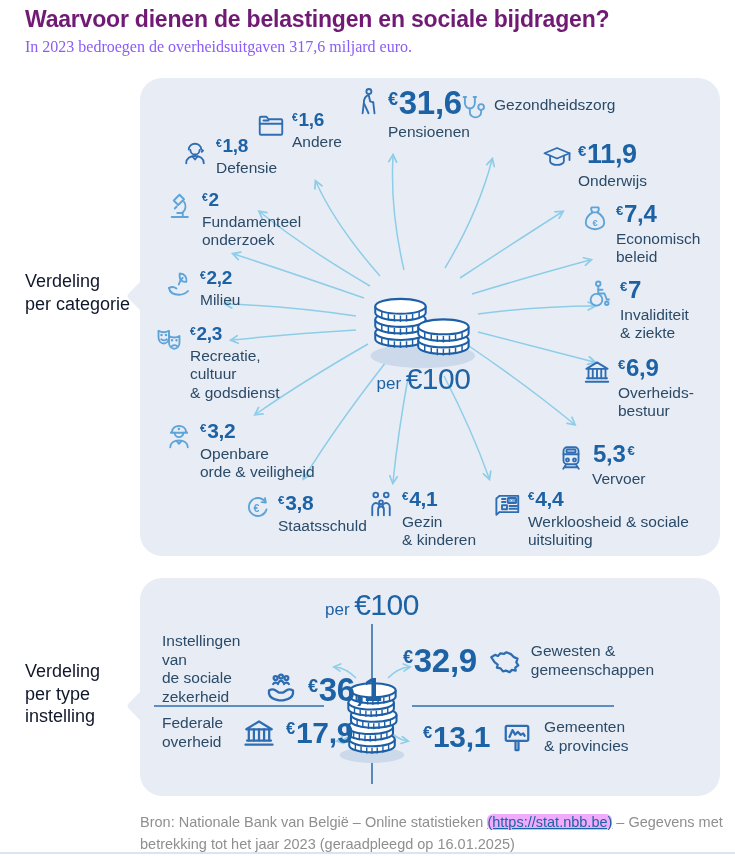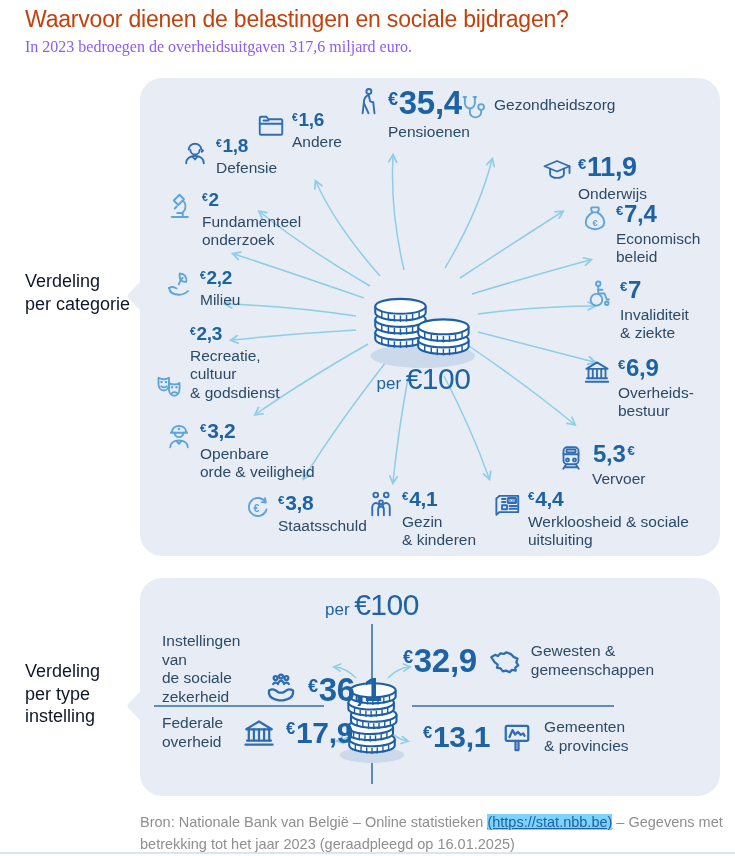--- a/index.html
+++ b/index.html
@@ -1,20 +1,20 @@
 <!DOCTYPE html>
 <html><head>
 <meta charset="utf-8">
 <style>
   html,body{margin:0;padding:0;background:#fff;}
   .page{position:relative;width:735px;height:856px;background:#fff;overflow:hidden;
         font-family:"Liberation Sans",sans-serif;color:#2a4a68;}
   
-  .title{position:absolute;left:25px;top:6px;margin:0;font-size:23px;font-weight:normal;
-         color:#c2410c;letter-spacing:-0.2px;}
+  .title{position:absolute;left:25px;top:6px;margin:0;font-size:23px;font-weight:bold;
+         color:#701a75;letter-spacing:-0.2px;}
   .subtitle{position:absolute;left:25px;top:38px;margin:0;font-size:16px;color:#8b5cf6;font-family:Liberation Serif, serif;}
   
   .side-label{position:absolute;left:25px;font-size:18px;font-weight:normal;color:#0f172a;
               line-height:1.25;white-space:pre-line;}
   .sl1{top:270px;} .sl2{top:660px;}
   
   .panel{position:absolute;left:140px;width:580px;background:#e8edf5;border-radius:22px;}
   .panel1{top:78px;height:478px;}
   .panel2{top:578px;height:218px;}
   .panel::before{content:'';position:absolute;left:-9px;width:24px;height:24px;
@@ -35,38 +35,38 @@
   .icon svg{width:100%;height:100%;}
   .icon.light{color:#5ea4d9;}
   .txt{display:flex;flex-direction:column;}
   .val{line-height:1;font-weight:bold;color:#1d62a5;letter-spacing:-0.3px;white-space:nowrap;}
   .eu{font-size:55%;vertical-align:0.5em;font-weight:bold;}
   .eu.pre{margin-right:1px;} .eu.post{margin-left:2px;}
   .lbl{margin-top:4px;font-size:15.5px;line-height:1.18;color:#2a4a68;white-space:pre-line;}
   .v19{font-size:19px;} .v21{font-size:21px;} .v24{font-size:24px;}
   .v28{font-size:27px;} .v30{font-size:30px;} .v34{font-size:33px;}
   .c0{left:212px;top:8px;}   .c1{left:318px;top:14px;}  .c2{left:116px;top:32px;}
-  .c3{left:40px;top:58px;}   .c4{left:402px;top:76px;}  .c5{left:26px;top:112px;}
+  .c3{left:40px;top:58px;}   .c4{left:402px;top:63px;}  .c5{left:26px;top:112px;}
   .c6{left:440px;top:124px;} .c7{left:24px;top:190px;}  .c8{left:444px;top:200px;}
-  .c9{left:14px;top:246px;align-items:flex-end;}  .c10{left:442px;top:278px;}.c11{left:24px;top:342px;}
+  .c9{left:14px;top:246px;}  .c10{left:442px;top:278px;}.c11{left:24px;top:342px;}
   .c12{left:416px;top:364px;}.c13{left:102px;top:414px;}.c14{left:226px;top:410px;}
   .c15{left:352px;top:410px;}
   
   .inst{position:absolute;display:flex;gap:9px;align-items:center;}
   .inst .icon{width:36px;height:36px;margin-top:0;}
   .ilbl{font-size:15.5px;line-height:1.2;color:#2a4a68;white-space:pre-line;}
   .i0{left:22px;top:54px;align-items:flex-end;}  .i0 .ilbl{width:92px;}
   .i1{left:263px;top:64px;} .i2{left:22px;top:136px;} .i2 .ilbl{width:70px;}
   .i3{left:263px;top:140px;margin-left:20px;}
   .divider{position:absolute;height:2px;background:#5b8fc3;top:127px;}
   .div-l{left:14px;width:170px;} .div-r{left:272px;width:202px;}
   
   .footer{position:absolute;left:140px;top:812px;width:585px;margin:0;font-size:14.5px;
           line-height:1.5;color:#8f8f8f;}
-  .footer a{color:#1d62a5;background:#7dd3fc;}
+  .footer a{color:#1d62a5;background:#f0abfc;border-radius:6px;}
   .bottom-rule{position:absolute;left:0;top:852px;width:735px;height:2px;background:#dbe5f1;}
 </style>
 </head>
 <body>
 
 <div class="page">
 
   <h1 class="title">Waarvoor dienen de belastingen en sociale bijdragen?</h1>
   <p class="subtitle">In 2023 bedroegen de overheidsuitgaven 317,6 miljard euro.</p>
 
@@ -128,21 +128,21 @@
 
     <div class="cat c0">
       <span class="icon"><svg viewBox="0 0 24 24" fill="none" stroke="currentColor" stroke-width="1.5" stroke-linecap="round" stroke-linejoin="round">
             <circle cx="13.5" cy="3.6" r="2"></circle>
             <path d="M13,6.5 C10.5,7.5 9.5,10 9.5,12.5 L8.5,21"></path>
             <path d="M9.8,13.5 L13.2,21"></path>
             <path d="M13.5,7 L14.5,11.5 17,12.3"></path>
             <path d="M17,12.3 L18,21"></path>
           </svg></span>
       <div class="txt">
-          <div class="val v34"><span class="eu pre">€</span><span>35,4</span><span class="eu post"></span></div>
+          <div class="val v34"><span class="eu pre">€</span><span>31,6</span><span class="eu post"></span></div>
       <div class="lbl">Pensioenen</div>
         </div>
     </div>
     <div class="cat c1">
       <span class="icon light"><svg viewBox="0 0 24 24" fill="none" stroke="currentColor" stroke-width="1.5" stroke-linecap="round" stroke-linejoin="round">
             <path d="M5.5,3.2 v4.6 a4,4.6 0 0 0 8,0 V3.2"></path>
             <path d="M4.5,3.2 h2 M12.5,3.2 h2"></path>
             <path d="M9.5,12.3 v3.2 a4.5,4 0 0 0 9,0 v-1.6"></path>
             <circle cx="18.5" cy="11.2" r="2.3"></circle>
           </svg></span>

